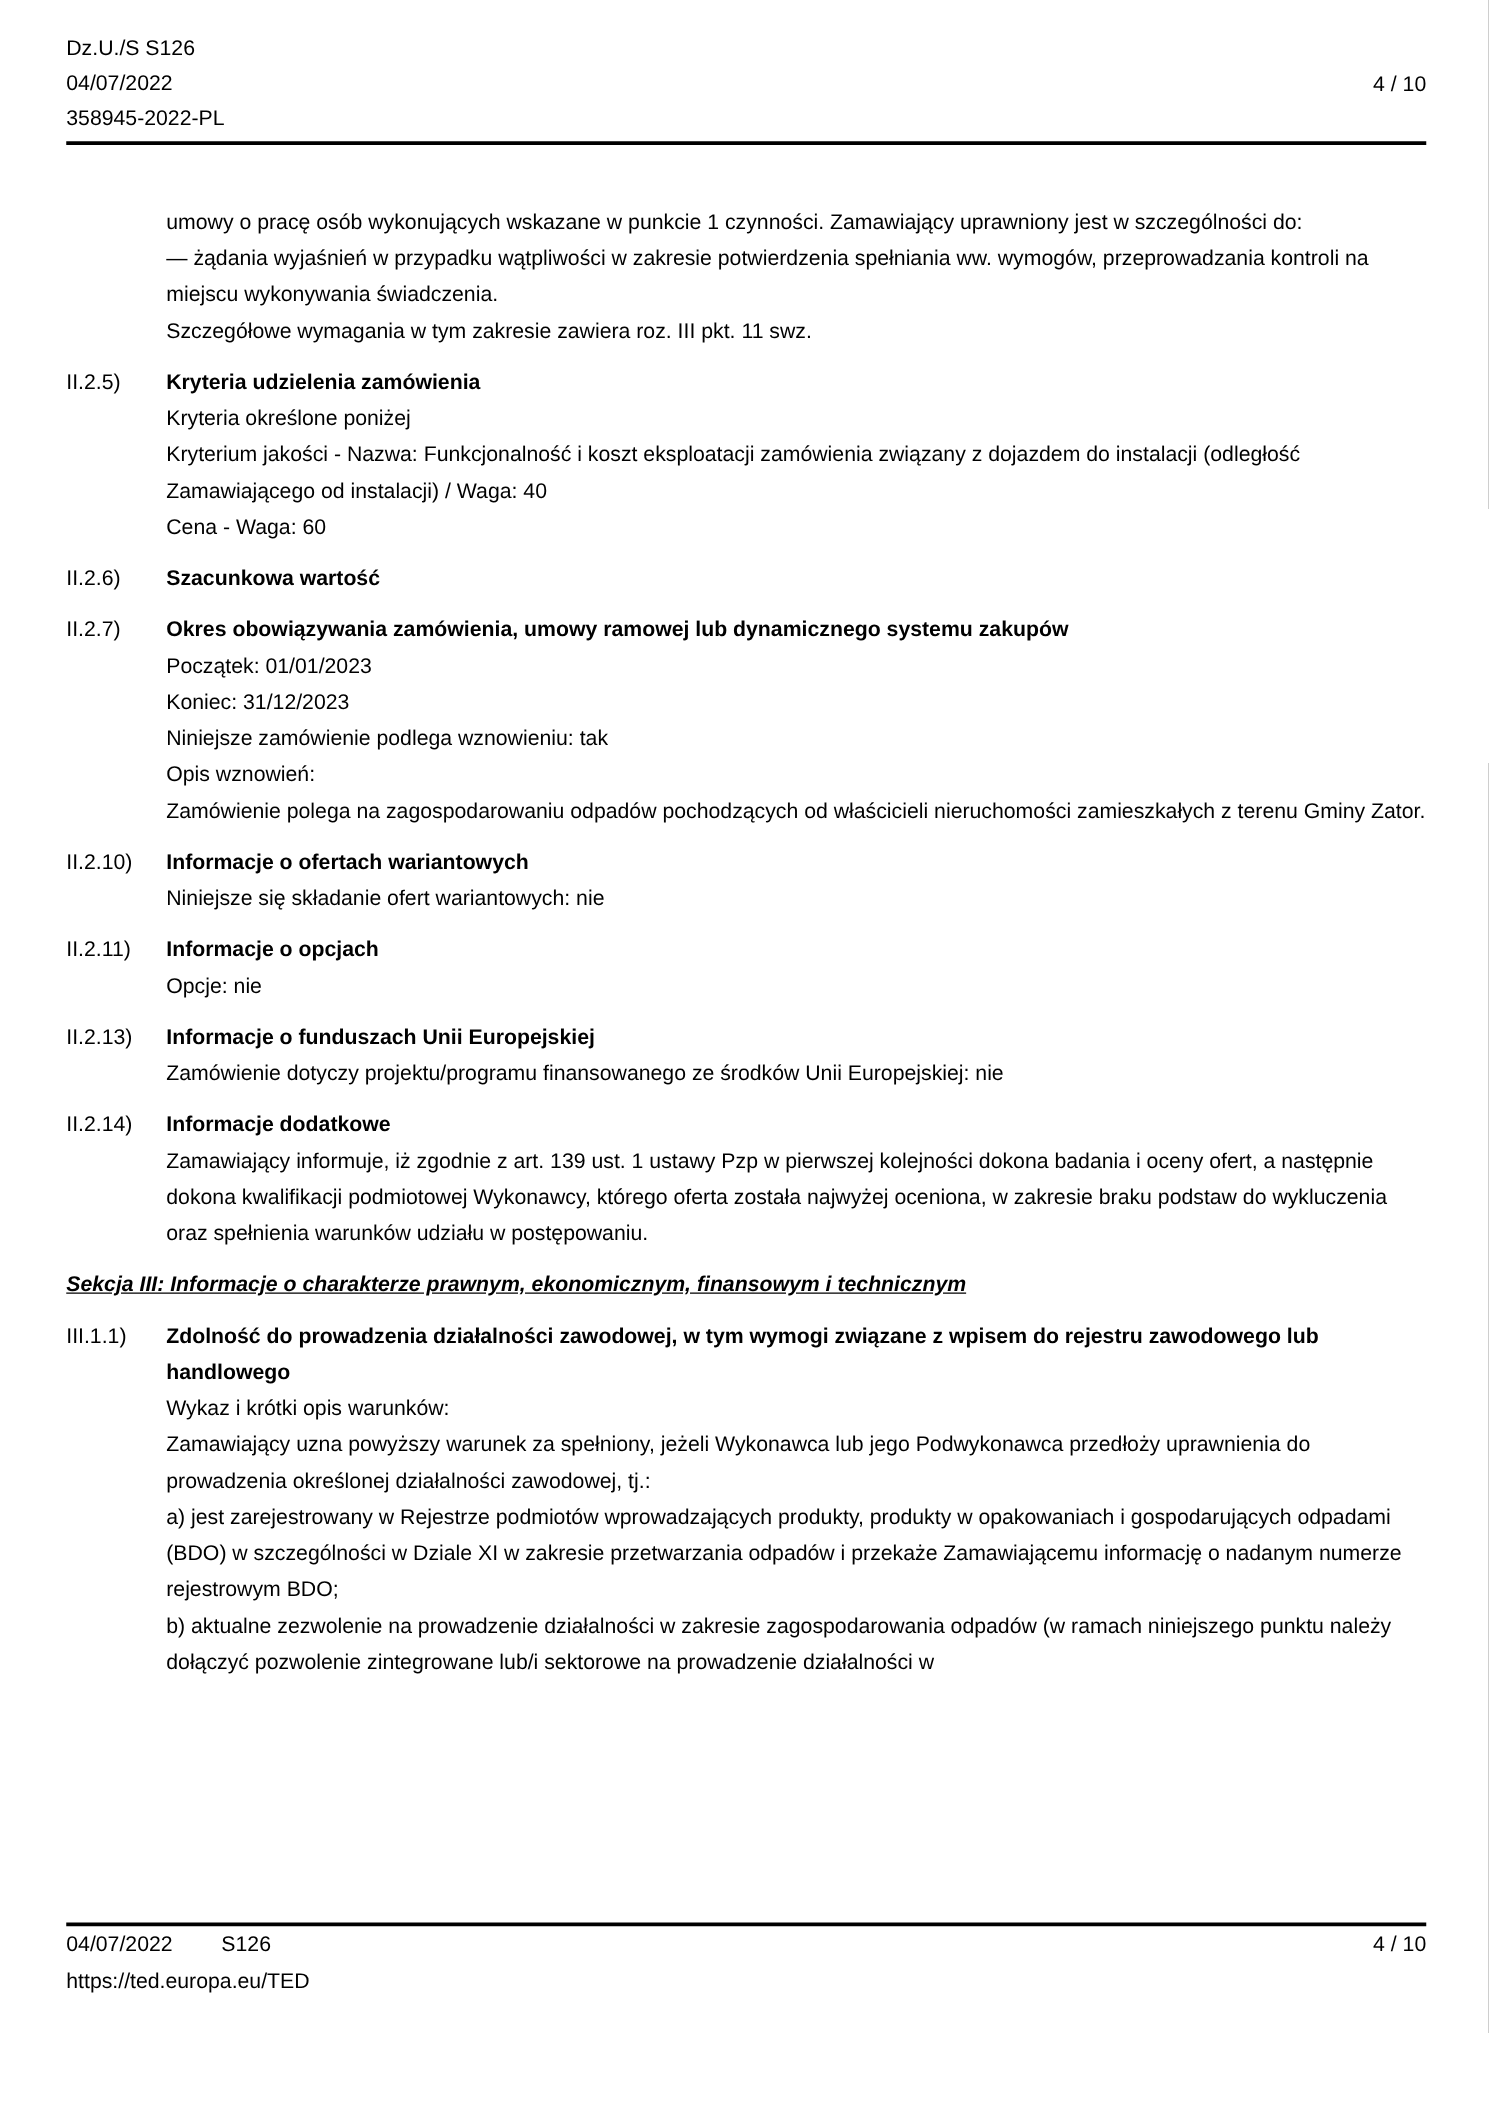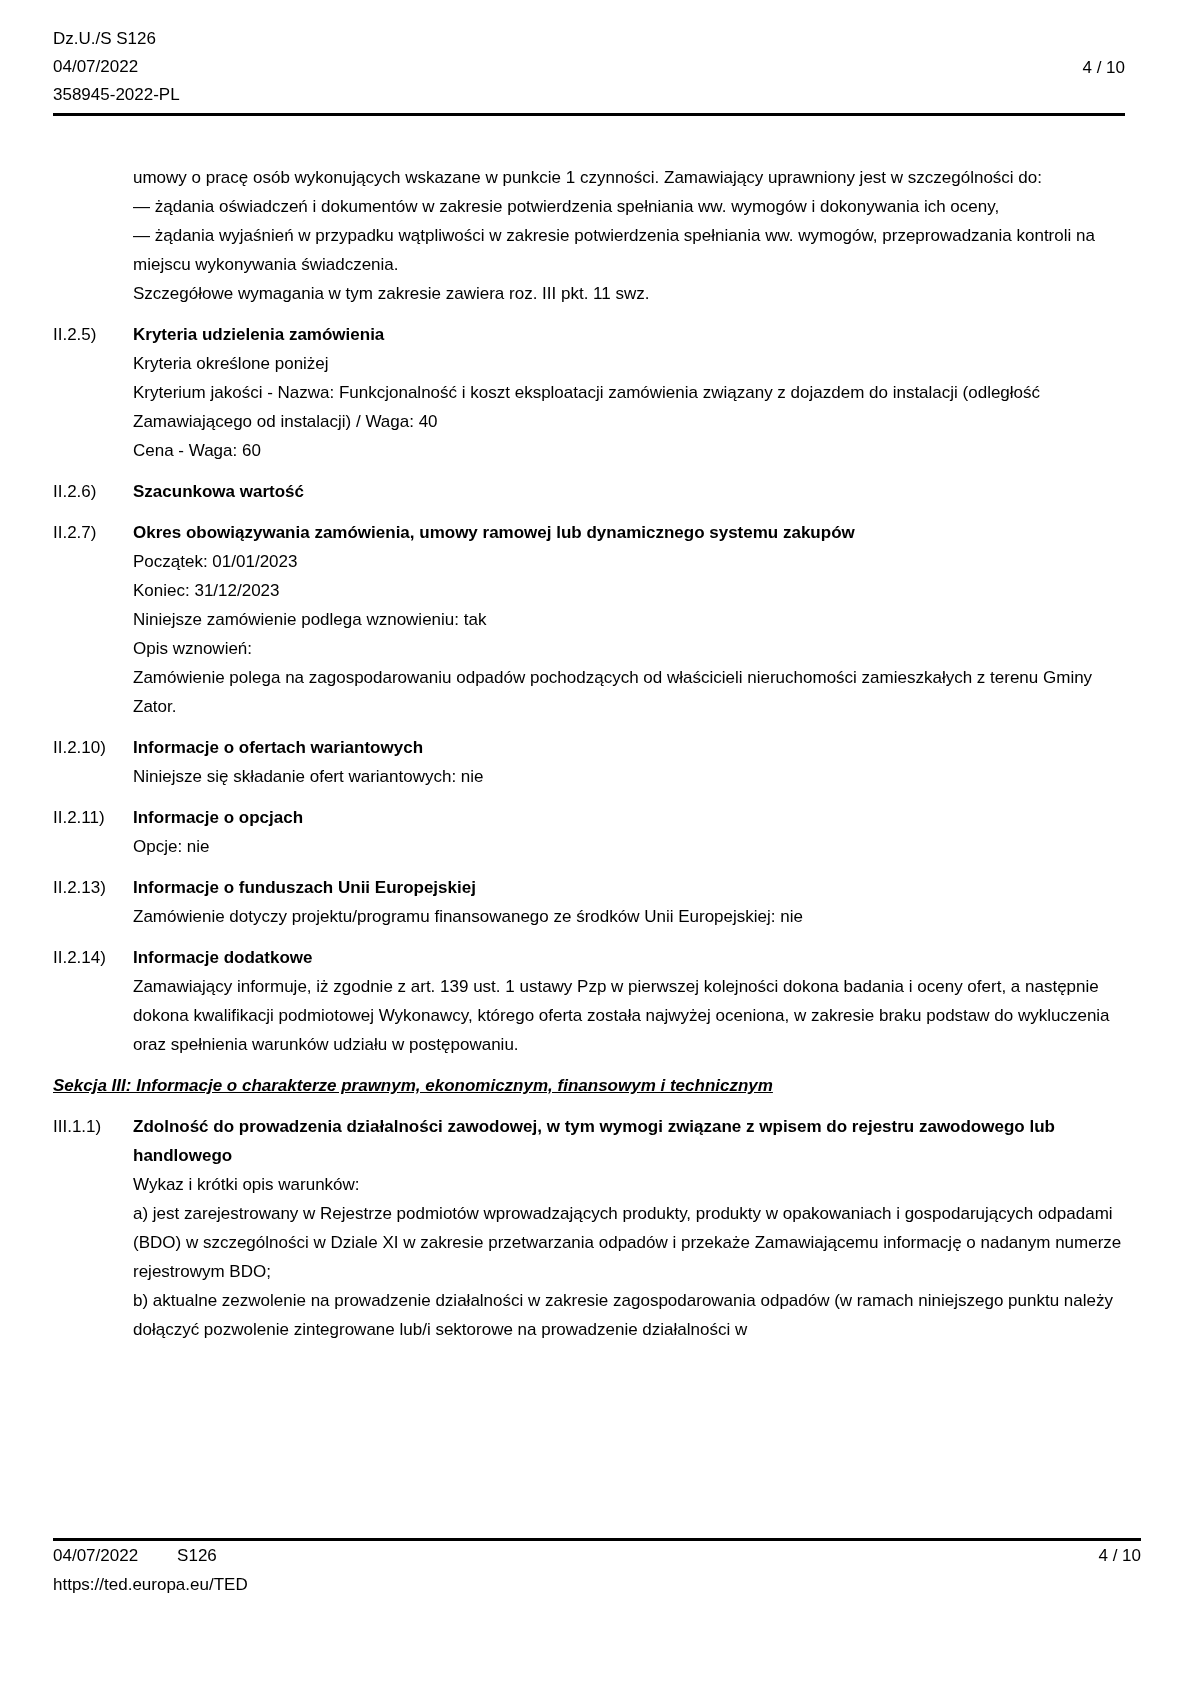--- a/index.html
+++ b/index.html
@@ -14,21 +14,21 @@
     width: 1191px;
     height: 1684px;
     margin: 0 auto;
     background: var(--bg);
     color: var(--text);
     font-family: "Liberation Sans", "DejaVu Sans", sans-serif;
     font-size: 17px;
     line-height: 29px;
     overflow: hidden;
   }
-  .margins { padding-left: 53px; padding-right: 66px; }
+  .margins { padding-left: 53px; padding-right: 50px; }
   .header { padding-top: 25px; display: flex; justify-content: space-between; }
   .header-left div { line-height: 28px; }
   .header-right { align-self: flex-start; margin-top: 28px; }
   .rule { border: none; border-top: 3px solid var(--rule); height: 0; }
   .header-rule { margin-top: 4px; }
   .doc-body { margin-top: 47px; }
   .block { margin-top: 12px; }
   .block:first-child { margin-top: 0; }
   .row { display: flex; align-items: flex-start; }
   .num { width: 80px; flex: 0 0 80px; }
@@ -65,21 +65,20 @@
 
   <div class="margins">
     <hr class="rule header-rule">
   </div>
 
   <div class="doc-body margins" id="doc-body">
       <div class="block row">
         <div class="num"></div>
         <div class="content">
           <div class="para">umowy o pracę osób wykonujących wskazane w punkcie 1 czynności. Zamawiający uprawniony jest w szczególności do:</div>
-          <div class="para">— żądania oświadczeń i dokumentów w zakresie potwierdzenia spełniania ww. wymogów i dokonywania ich oceny,</div>
           <div class="para">— żądania wyjaśnień w przypadku wątpliwości w zakresie potwierdzenia spełniania ww. wymogów, przeprowadzania kontroli na miejscu wykonywania świadczenia.</div>
           <div class="para">Szczegółowe wymagania w tym zakresie zawiera roz. III pkt. 11 swz.</div>
         </div>
       </div>
       <div class="block row">
         <div class="num">II.2.5)</div>
         <div class="content">
           <div class="sec-title">Kryteria udzielenia zamówienia</div>
           <div class="para">Kryteria określone poniżej</div>
           <div class="para">Kryterium jakości - Nazwa: Funkcjonalność i koszt eksploatacji zamówienia związany z dojazdem do instalacji (odległość Zamawiającego od instalacji) / Waga: 40</div>
@@ -130,20 +129,21 @@
           <div class="sec-title">Informacje dodatkowe</div>
           <div class="para">Zamawiający informuje, iż zgodnie z art. 139 ust. 1 ustawy Pzp w pierwszej kolejności dokona badania i oceny ofert, a następnie dokona kwalifikacji podmiotowej Wykonawcy, którego oferta została najwyżej oceniona, w zakresie braku podstaw do wykluczenia oraz spełnienia warunków udziału w postępowaniu.</div>
         </div>
       </div>
       <div class="block section-heading">Sekcja III: Informacje o charakterze prawnym, ekonomicznym, finansowym i technicznym</div>
       <div class="block row">
         <div class="num">III.1.1)</div>
         <div class="content">
           <div class="sec-title">Zdolność do prowadzenia działalności zawodowej, w tym wymogi związane z wpisem do rejestru zawodowego lub handlowego</div>
           <div class="para">Wykaz i krótki opis warunków:</div>
+          <div class="para">Zamawiający uzna powyższy warunek za spełniony, jeżeli Wykonawca lub jego Podwykonawca przedłoży uprawnienia do prowadzenia określonej działalności zawodowej, tj.:</div>
           <div class="para">a) jest zarejestrowany w Rejestrze podmiotów wprowadzających produkty, produkty w opakowaniach i gospodarujących odpadami (BDO) w szczególności w Dziale XI w zakresie przetwarzania odpadów i przekaże Zamawiającemu informację o nadanym numerze rejestrowym BDO;</div>
           <div class="para">b) aktualne zezwolenie na prowadzenie działalności w zakresie zagospodarowania odpadów (w ramach niniejszego punktu należy dołączyć pozwolenie zintegrowane lub/i sektorowe na prowadzenie działalności w</div>
         </div>
       </div>
     </div>
 
   <div class="footer">
     <hr class="rule">
     <div class="footer-line1">
       <span>04/07/2022</span>

